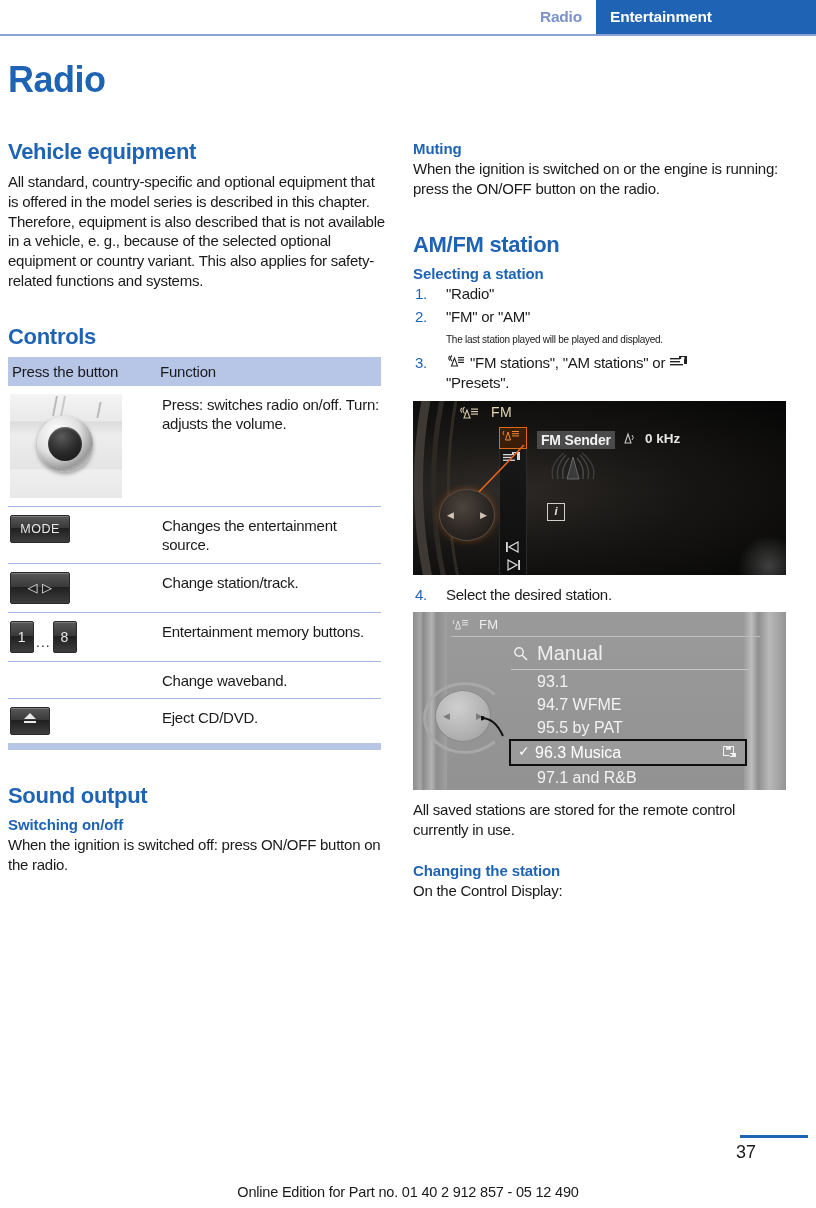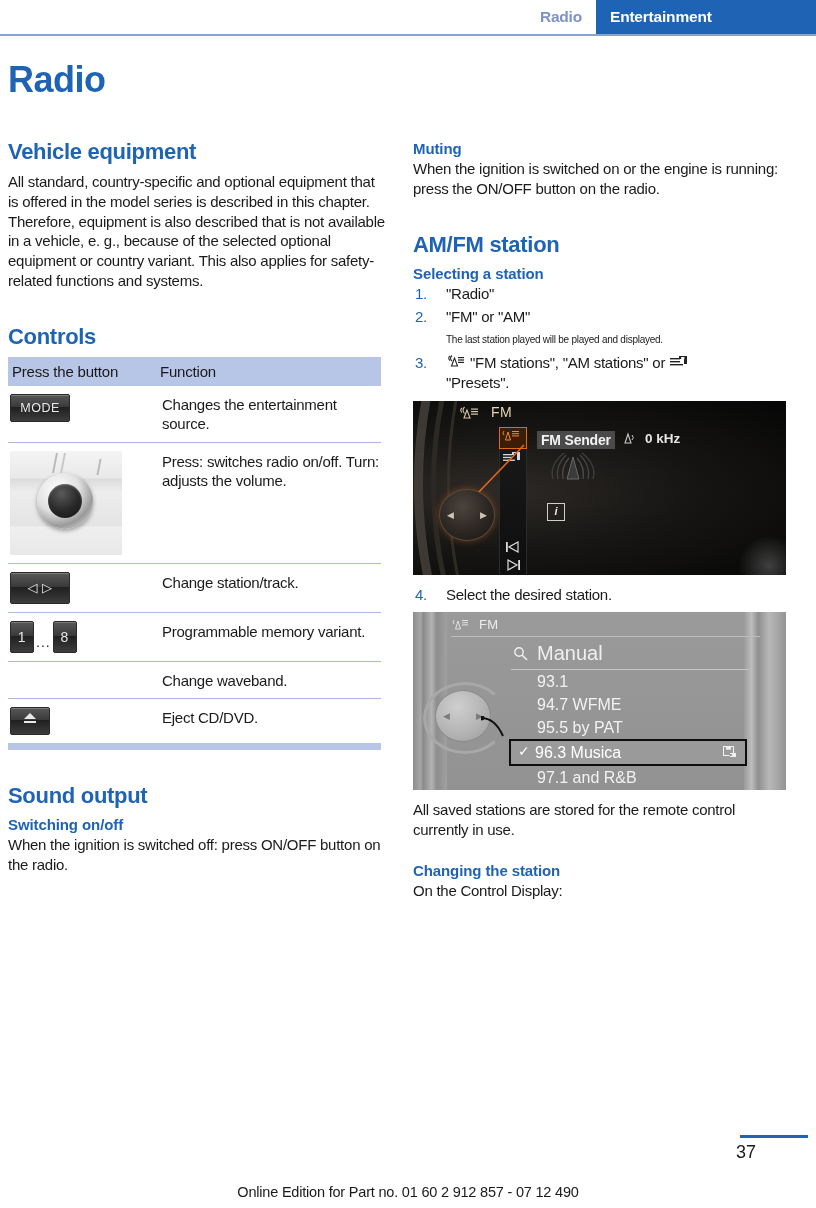--- a/index.html
+++ b/index.html
@@ -460,56 +460,56 @@
   <h2 class="sec">Controls</h2>
 
   <table class="controls">
     <thead>
       <tr>
         <th class="c1">Press the button</th>
         <th>Function</th>
       </tr>
     </thead>
     <tbody>
-
-      <tr>
-        <td class="c1">
-          <span class="btn-hw btn-mode">MODE</span>
-        </td>
-        <td class="c2">Changes the entertainment source.</td>
-      </tr>
 
       <tr>
         <td class="c1">
           <div class="knob-photo">
             <div class="knob-tick"></div>
             <div class="knob-ring">
               <div class="knob-core"></div>
             </div>
           </div>
         </td>
         <td class="c2">Press: switches radio on/off. Turn: adjusts the volume.</td>
       </tr>
 
       <tr>
         <td class="c1">
+          <span class="btn-hw btn-mode">MODE</span>
+        </td>
+        <td class="c2">Changes the entertainment source.</td>
+      </tr>
+
+      <tr>
+        <td class="c1">
           <span class="btn-hw btn-arrows">◁  ▷</span>
         </td>
         <td class="c2">Change station/track.</td>
       </tr>
 
       <tr>
         <td class="c1">
           <div class="mem-wrap">
             <span class="btn-hw btn-mem">1</span>
             <span class="mem-dots">...</span>
             <span class="btn-hw btn-mem">8</span>
           </div>
         </td>
-        <td class="c2">Programmable memory variant.</td>
+        <td class="c2">Entertainment memory buttons.</td>
       </tr>
 
       <tr>
         <td class="c1"></td>
         <td class="c2">Change waveband.</td>
       </tr>
 
       <tr class="last">
         <td class="c1">
           <span class="btn-hw btn-eject">
@@ -743,13 +743,13 @@
 
   <div class="gap-md"></div>
 
   <h3 class="sub">Changing the station</h3>
   <p class="body">On the Control Display:</p>
 
 </div>
 
 <div class="page-rule"></div>
 <div class="page-number">37</div>
-<div class="footer-text">Online Edition for Part no. 01 60 2 912 857 - 07 12 490</div>
+<div class="footer-text">Online Edition for Part no. 01 40 2 912 857 - 05 12 490</div>
 
 </body></html>

